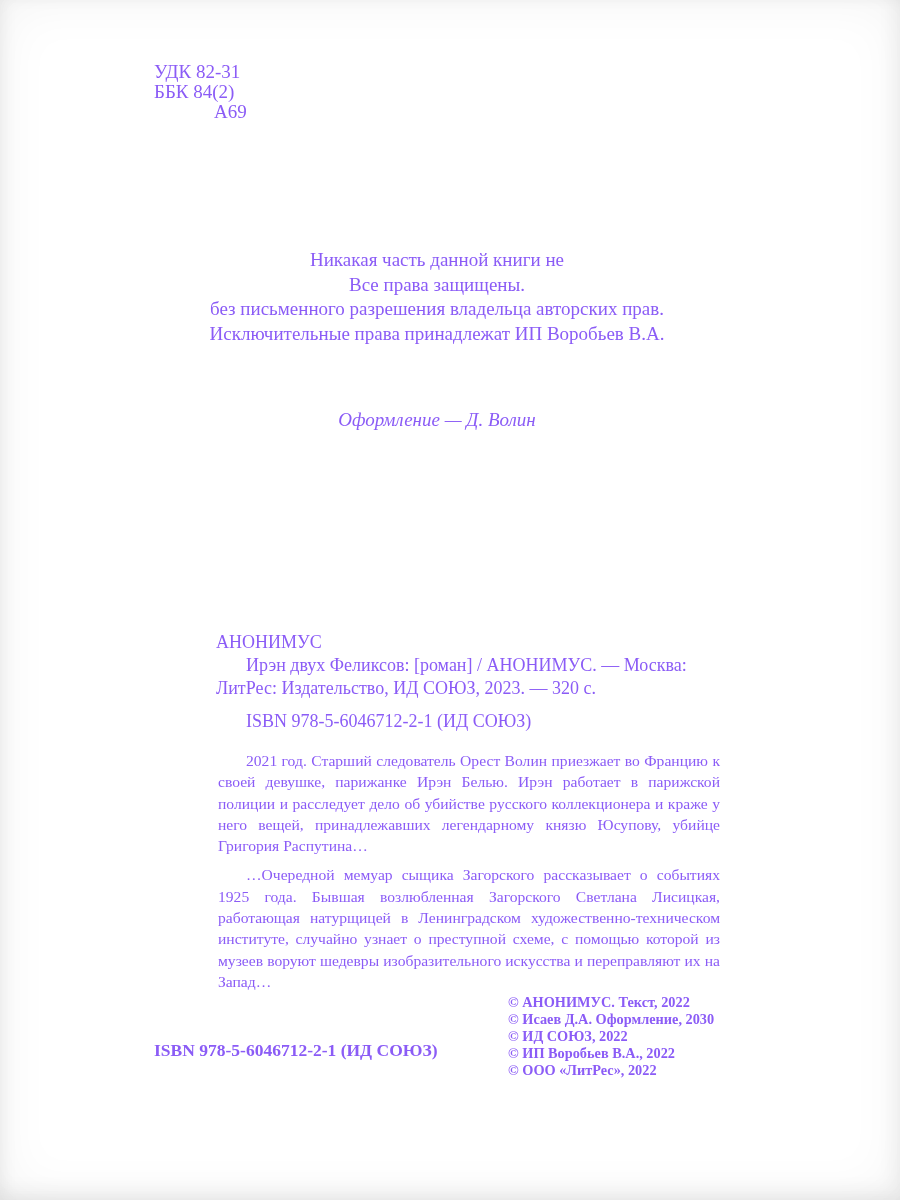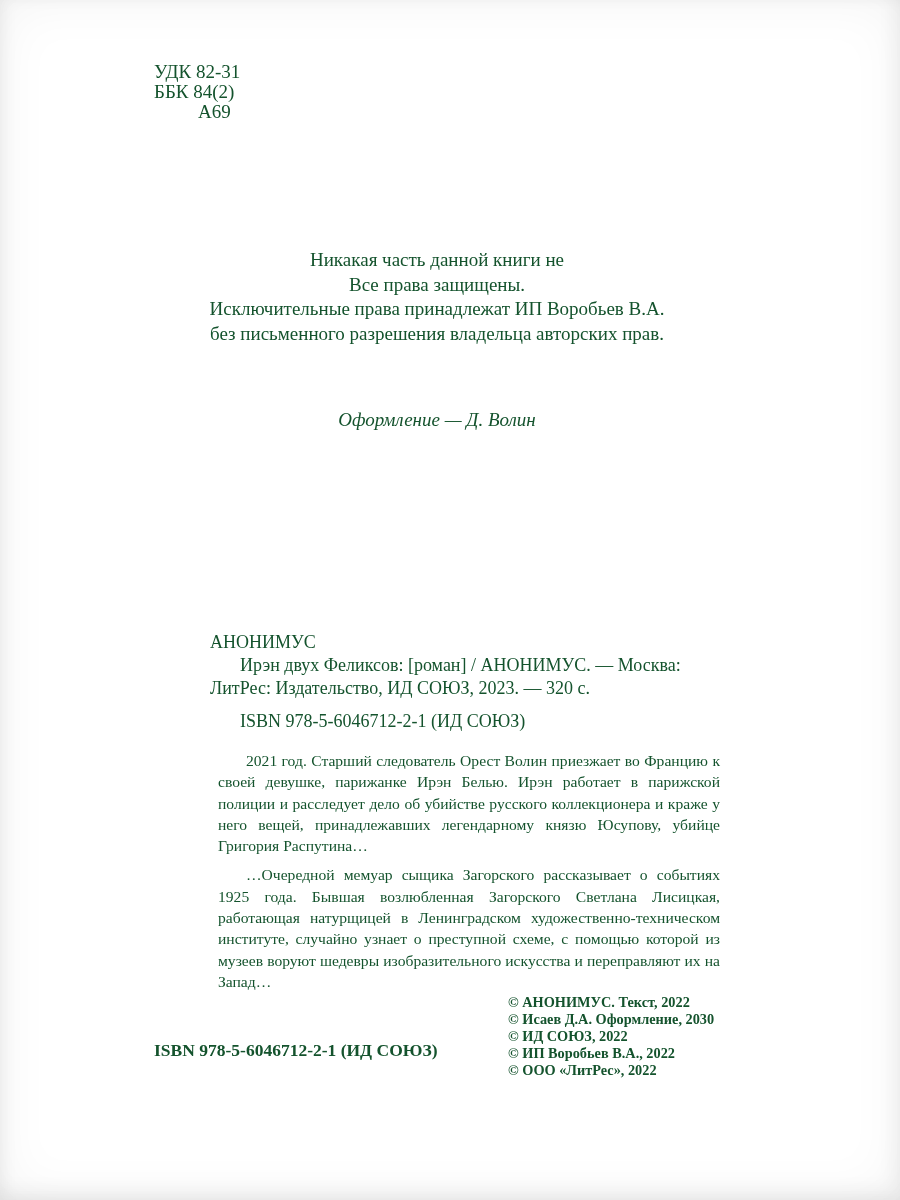--- a/index.html
+++ b/index.html
@@ -6,37 +6,37 @@
     margin: 0;
     padding: 0;
     background: #e9e9e9;
   }
   .page {
     position: relative;
     width: 900px;
     height: 1200px;
     margin: 0 auto;
     background: #ffffff;
-    color: #14532d;
+    color: #8b5cf6;
     font-family: "Liberation Serif", "DejaVu Serif", serif;
     box-shadow: inset 0 0 55px rgba(0,0,0,0.05), inset -6px -10px 18px rgba(0,0,0,0.05), inset 6px 0 14px rgba(0,0,0,0.04);
     overflow: hidden;
   }
 
   
   .top-codes {
     position: absolute;
     left: 154px;
     top: 62px;
     font-size: 19px;
     line-height: 20px;
     white-space: nowrap;
   }
   .top-codes .author-sign {
-    margin-left: 44px;
+    margin-left: 60px;
   }
 
   
   .rights-block {
     position: absolute;
     left: 0;
     top: 248px;
     width: 874px;
     text-align: center;
     font-size: 19px;
@@ -49,21 +49,21 @@
     top: 409px;
     width: 874px;
     text-align: center;
     font-style: italic;
     font-size: 19px;
   }
 
   
   .biblio {
     position: absolute;
-    left: 210px;
+    left: 216px;
     top: 631px;
     width: 540px;
     font-size: 18px;
     line-height: 23px;
   }
   .biblio .indent {
     padding-left: 30px;
   }
   .biblio .isbn-line {
     margin-top: 10px;
@@ -113,22 +113,22 @@
 
   <div class="top-codes">
     <div>УДК 82-31</div>
     <div>ББК 84(2)</div>
     <div class="author-sign">А69</div>
   </div>
 
   <div class="rights-block">
     <div>Никакая часть данной книги не</div>
     <div>Все права защищены.</div>
+    <div>без письменного разрешения владельца авторских прав.</div>
     <div>Исключительные права принадлежат ИП Воробьев В.А.</div>
-    <div>без письменного разрешения владельца авторских прав.</div>
   </div>
 
   <div class="design-credit">Оформление — Д. Волин</div>
 
   <div class="biblio">
     <div>АНОНИМУС</div>
     <div class="indent">Ирэн двух Феликсов: [роман] / АНОНИМУС. — Москва:</div>
     <div>ЛитРес: Издательство, ИД СОЮЗ, 2023. — 320 с.</div>
     <div class="indent isbn-line">ISBN 978-5-6046712-2-1 (ИД СОЮЗ)</div>
   </div>

